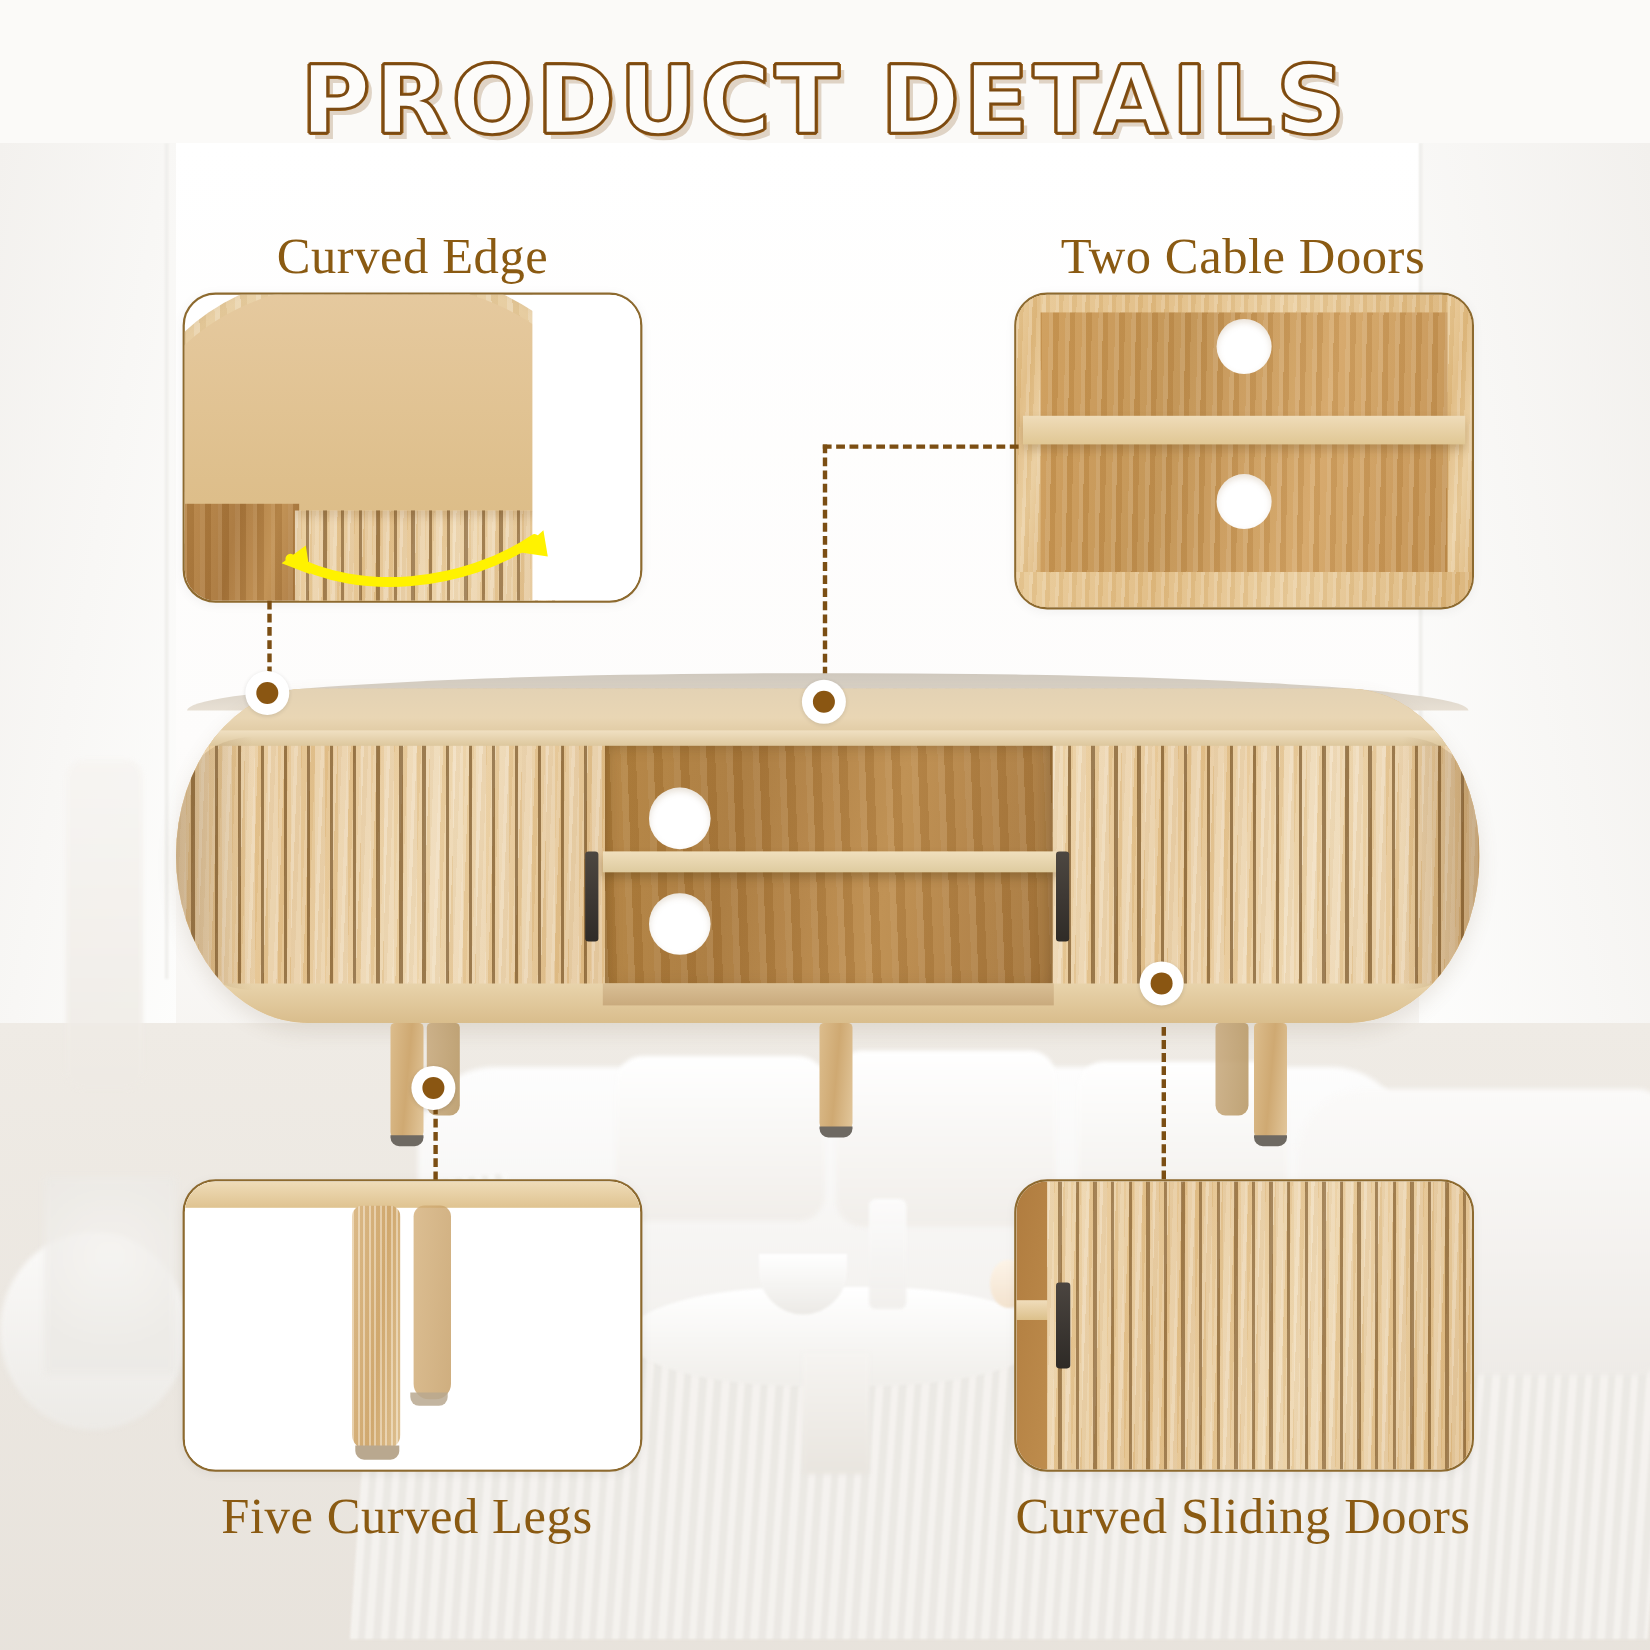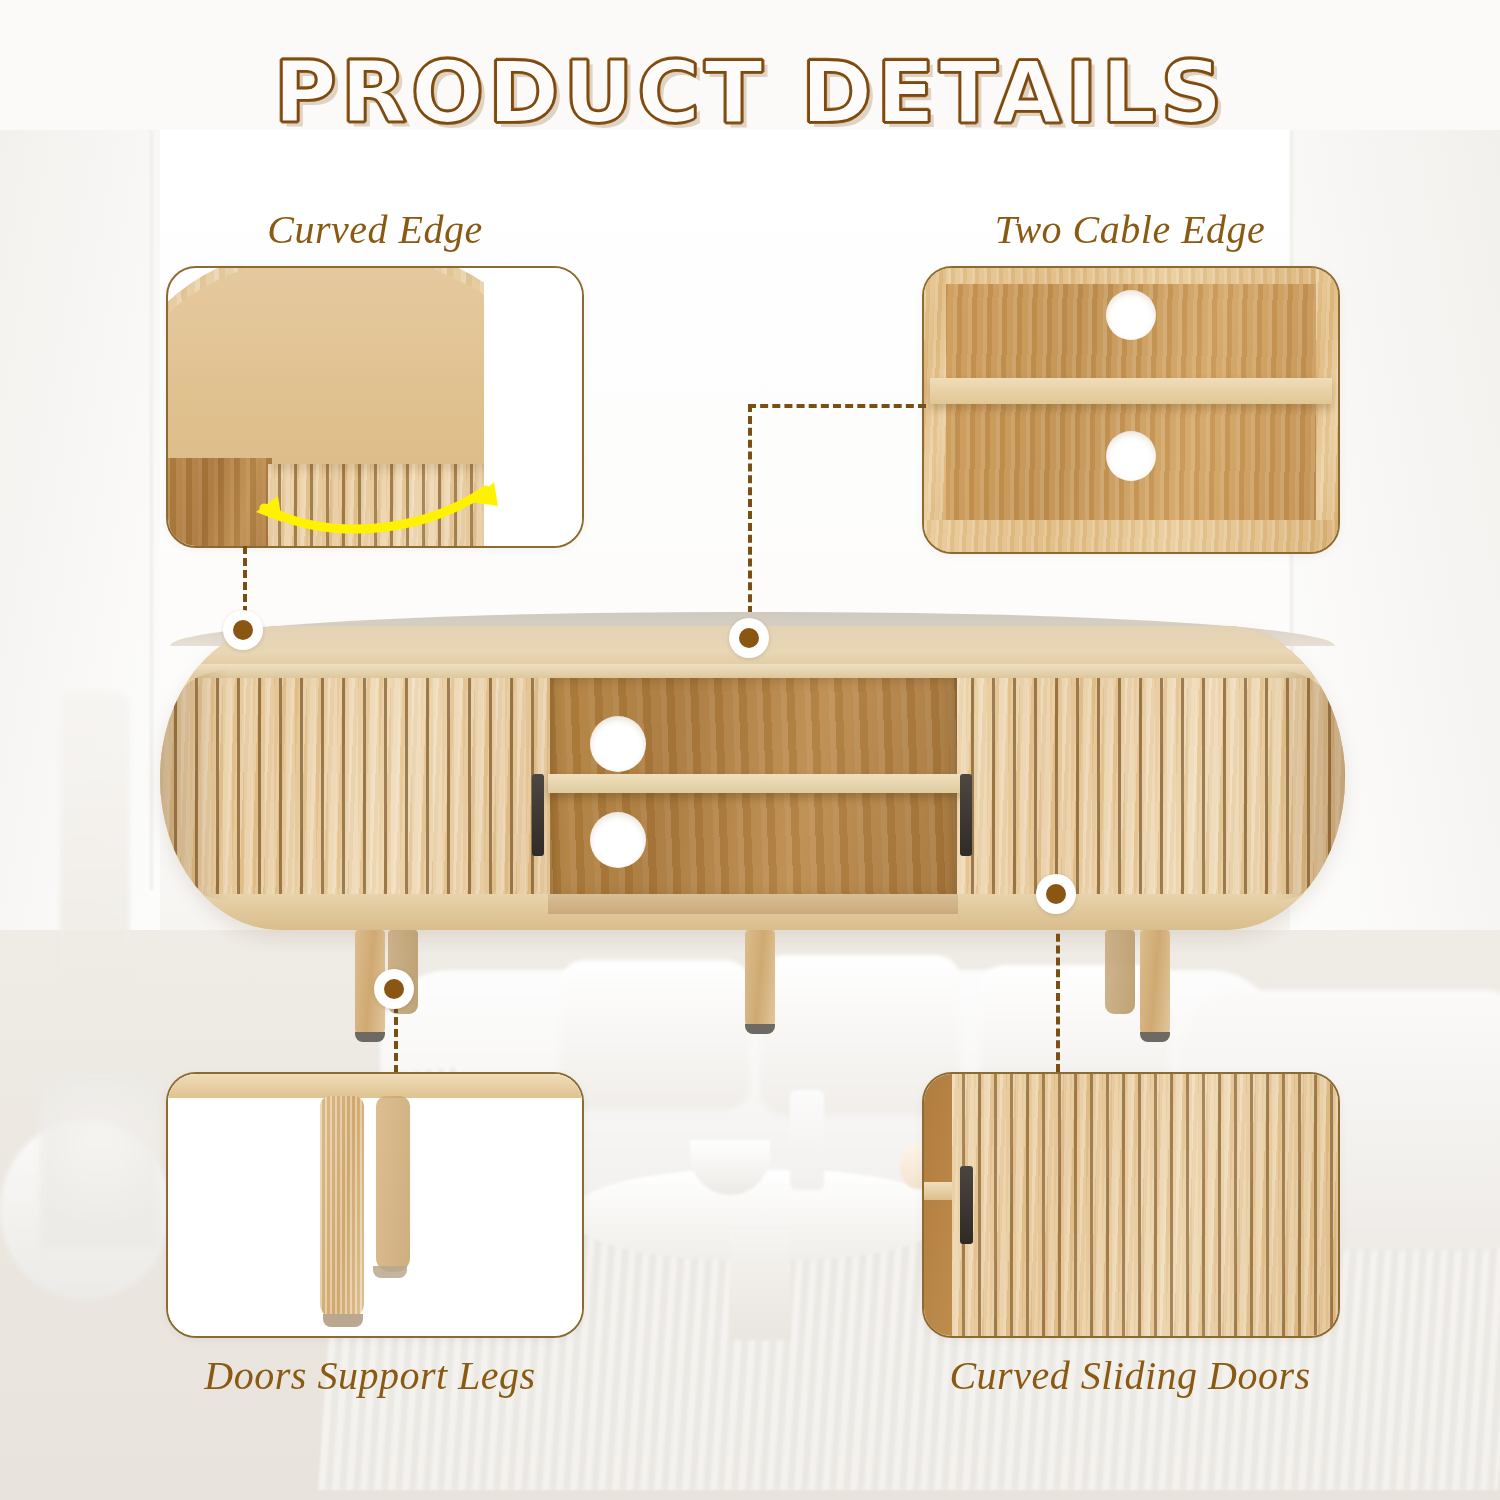--- a/index.html
+++ b/index.html
@@ -74,21 +74,21 @@
   .title .inner{
     display:inline-block;
     background:linear-gradient(#ffffff,#fbf7f1);
     -webkit-background-clip:text;background-clip:text;text-align:center;
   }
 
   
   .clabel{
     position:absolute;
     font-family:"Liberation Serif", serif;
-    font-size:40px;color:#8a5a12;letter-spacing:.5px;white-space:nowrap;font-style:italic;
+    font-size:46px;color:#8a5a12;letter-spacing:.5px;white-space:nowrap;
   }
   .clabel.tl{left:170px;top:206px;width:410px;text-align:center;}
   .clabel.tr{left:915px;top:206px;width:430px;text-align:center;}
   .clabel.bl{left:155px;top:1352px;width:430px;text-align:center;}
   .clabel.br{left:880px;top:1352px;width:500px;text-align:center;}
 
   
   .dbox{
     position:absolute;border:2px solid #8d6a2f;border-radius:30px;
     overflow:hidden;background:#fff;
@@ -296,21 +296,21 @@
       <path d="M32 40 L 10 56 L 36 66 Z" fill="#fff200"></path>
       <path d="M226 46 L 248 26 L 252 50 Z" fill="#fff200"></path>
     </svg>
   </div>
 
   <div class="dash-v" style="left:243px;top:546px;height:80px"></div>
   <div class="marker" style="left:223px;top:610px">
       <i></i>
     </div>
 
-  <div class="clabel tr">Two Cable Edge</div>
+  <div class="clabel tr">Two Cable Doors</div>
 
   <div class="dbox" id="box-cable">
     <div class="cb-inner woodMid"></div>
     <div class="cb-frameT woodLight"></div>
     <div class="cb-frameL woodLight"></div>
     <div class="cb-frameR woodLight"></div>
     <div class="cb-frameB woodLight"></div>
     <div class="cb-shelf"></div>
     <div class="hole" style="left:182px;top:22px;width:50px;height:50px"></div>
     <div class="hole" style="left:182px;top:163px;width:50px;height:50px"></div>
@@ -374,21 +374,21 @@
   <div class="dbox" id="box-legs">
     <div class="lg-bg"></div>
     <div class="lg-panel"></div>
     <div class="lg-leg" style="left:208px;top:22px;width:34px;height:176px;opacity:.8;
          background:linear-gradient(95deg,#d3ae77,#c39a5f)"></div>
     <div class="lg-leg" style="left:152px;top:22px;width:44px;height:222px"></div>
     <div class="lg-foot" style="left:205px;top:192px;width:34px;height:12px;opacity:.85"></div>
     <div class="lg-foot" style="left:155px;top:240px;width:40px;height:13px"></div>
   </div>
 
-  <div class="clabel bl">Doors Support Legs</div>
+  <div class="clabel bl">Five Curved Legs</div>
 
   <div class="marker" style="left:1036px;top:874px">
       <i></i>
     </div>
   <div class="dash-v" style="left:1056px;top:910px;height:162px"></div>
 
   <div class="dbox" id="box-doors">
     <div class="dr-open"></div>
     <div class="dr-shelf"></div>
     <div class="dr-door woodLight">

